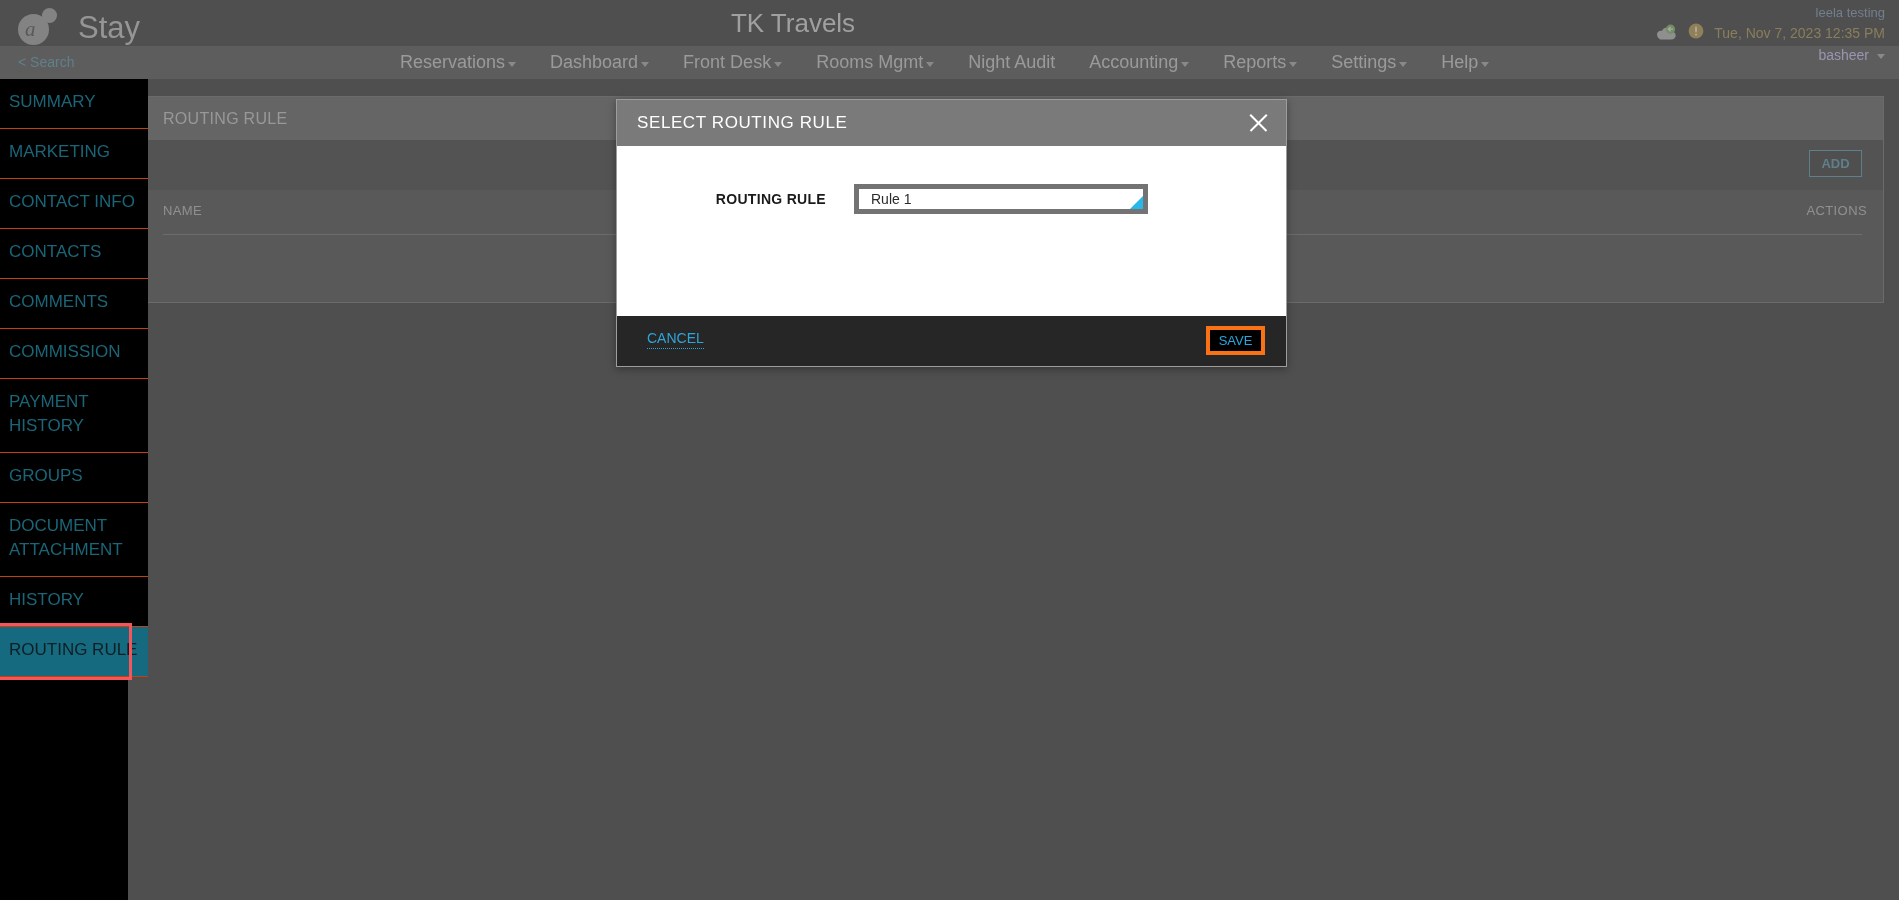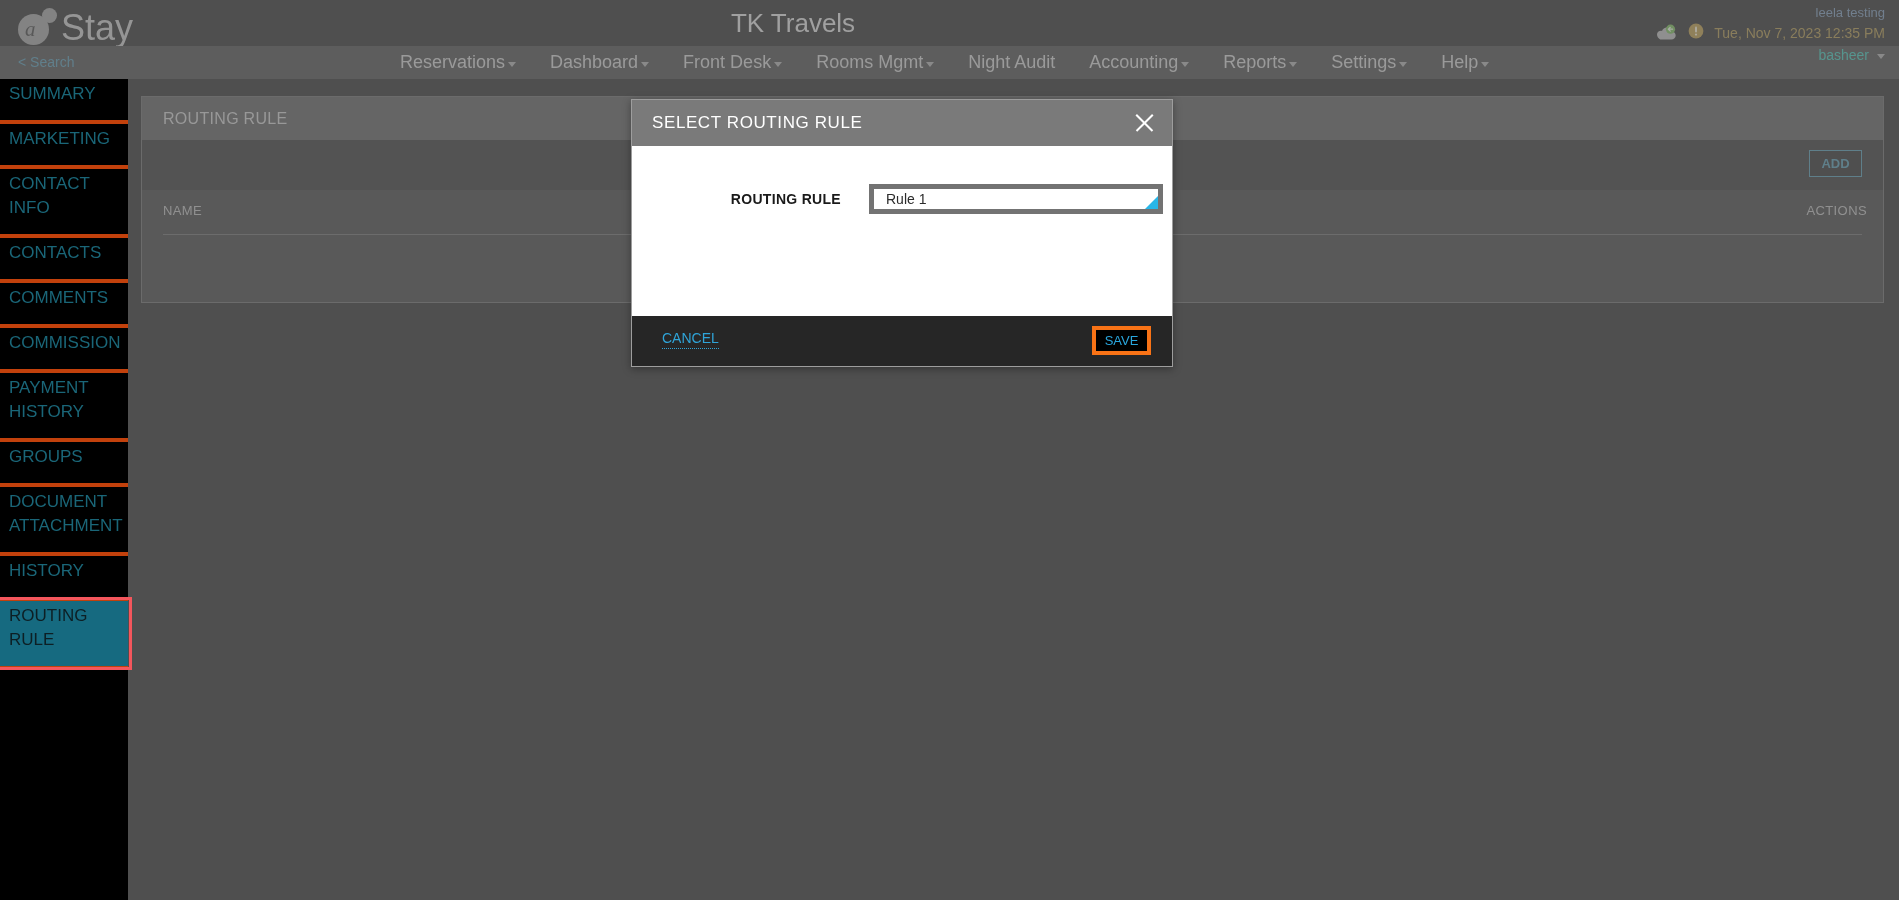--- a/index.html
+++ b/index.html
@@ -29,21 +29,21 @@
   .logo-a {
     position: absolute; left: 7px; top: 11px;
     font-family: "Liberation Serif", serif;
     font-style: italic; font-size: 21px; color: #1a1a1a; line-height: 20px;
   }
   .logo-dot {
     position: absolute; left: 24px; top: 0px;
     width: 15px; height: 15px; border-radius: 50%; background: #8a8a8a;
   }
   .logo-text {
-    font-size: 36px; color: #b9b9b9; letter-spacing: 0px; margin-left: 3px;
+    font-size: 31px; color: #b9b9b9; letter-spacing: 0px; margin-left: 20px;
     font-weight: 400;
   }
   .app-title {
     position: absolute; left: 0; top: 8px; width: 1586px;
     text-align: center; font-size: 26px; color: #d4d4d4; font-weight: 400;
   }
   .topbar-right {
     position: absolute; right: 14px; top: 4px; text-align: right;
   }
   .user-name { font-size: 13px; color: #5b7fa6; line-height: 17px; }
@@ -72,33 +72,33 @@
     font-size: 18px; color: #c4c4c4; cursor: pointer; white-space: nowrap;
   }
   .caret {
     width: 0; height: 0;
     border-left: 4px solid transparent; border-right: 4px solid transparent;
     border-top: 5px solid #9a9a9a; margin-top: 3px;
   }
   .nav-user {
     position: absolute; right: 14px; top: 0; height: 17px;
     display: flex; align-items: center; gap: 8px;
-    font-size: 14px; color: #14b8a6; cursor: pointer;
+    font-size: 14px; color: #c4b5fd; cursor: pointer;
   }
 
   
   .sidebar {
     position: absolute; left: 0; top: 79px; width: 128px; height: 821px;
     background: #000; z-index: 30;
   }
   .side-item {
-    position: relative; width: 128px;
-    padding: 3px 9px 14px 9px;
+    position: relative; width: 148px;
+    padding: 11px 9px 14px 9px;
     font-size: 17px; color: #1a6678; line-height: 24px;
-    border-bottom: 4px solid #c2410c;
+    border-bottom: 1px solid #c2410c;
     cursor: pointer; background: #000;
   }
   .side-item.active {
     background: #166a80; color: #0d1f24;
   }
   .side-item.active .hl {
     position: absolute; left: -4px; top: -4px;
     width: 136px; height: calc(100% + 8px);
     border: 3px solid #f4565c; pointer-events: none;
   }
@@ -139,25 +139,24 @@
   }
 
   
   .overlay {
     position: absolute; left: 0; top: 0; width: 1899px; height: 900px;
     background: rgba(128,128,128,0.62); z-index: 20;
   }
 
   
   .modal {
-    position: absolute; left: 616px; top: 99px; width: 542px;
+    position: absolute; left: 616px; top: 99px; width: 671px;
     z-index: 40;
     border: 1px solid #9d9d9d;
     box-shadow: 0 2px 8px rgba(0,0,0,.35);
-    margin-left: 15px;
   }
   .modal-head {
     height: 46px; background: #7a7a7a; position: relative;
     display: flex; align-items: center; padding-left: 20px;
   }
   .modal-title {
     font-size: 17px; color: #fff; letter-spacing: .6px;
   }
   .modal-close {
     position: absolute; right: 14px; top: 9px;

